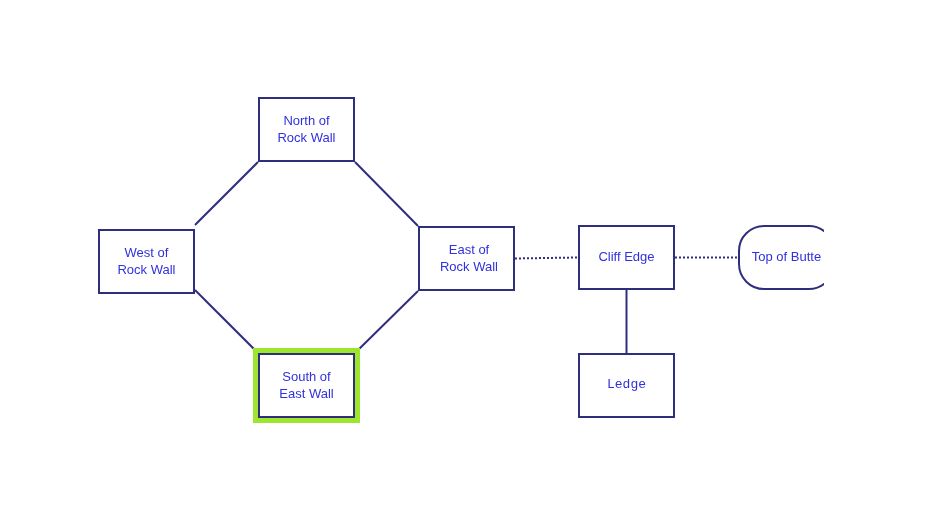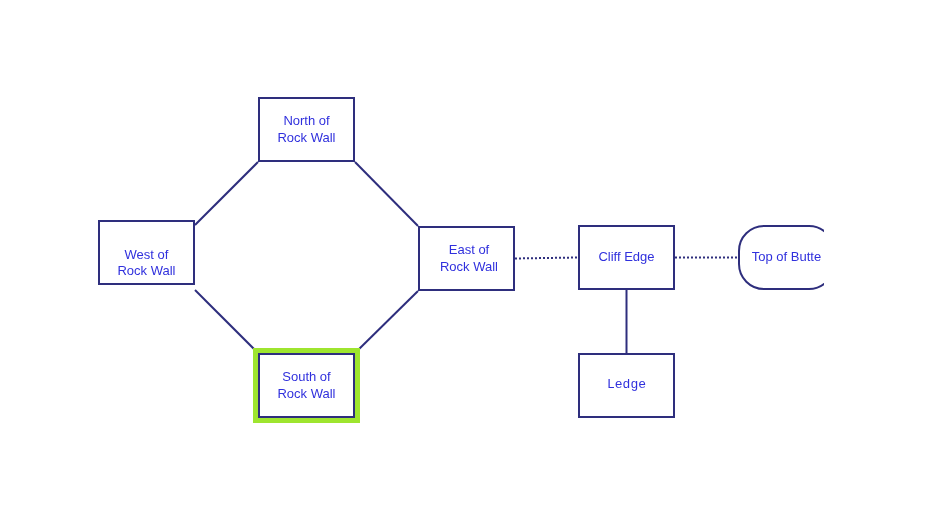--- a/index.html
+++ b/index.html
@@ -62,28 +62,28 @@
       <line x1="195" y1="290" x2="258" y2="353" stroke="#2e2e7d" stroke-width="2"></line>
       <line x1="418" y1="291" x2="355" y2="353" stroke="#2e2e7d" stroke-width="2"></line>
       <line x1="515" y1="258.5" x2="578" y2="257.5" stroke="#2e2e7d" stroke-width="2" stroke-dasharray="2,2"></line>
       <line x1="675" y1="257.5" x2="738" y2="257.5" stroke="#2e2e7d" stroke-width="2" stroke-dasharray="2,2"></line>
       <line x1="626.5" y1="290" x2="626.5" y2="353" stroke="#2e2e7d" stroke-width="2"></line>
     </svg>
   <div id="nodes">
       <div class="node" style="left: 258px; top: 97px; width: 97px; height: 65px;">
         <span class="label">North of Rock Wall</span>
       </div>
-      <div class="node" style="left: 98px; top: 220px; width: 97px; height: 65px; align-items: flex-end;">
+      <div class="node" style="left: 98px; top: 229px; width: 97px; height: 65px;">
         <span class="label">West of Rock Wall</span>
       </div>
       <div class="node" style="left: 418px; top: 226px; width: 97px; height: 65px; padding-left: 13px;">
         <span class="label">East of Rock Wall</span>
       </div>
       <div class="node highlighted" style="left: 258px; top: 353px; width: 97px; height: 65px;">
-        <span class="label">South of Rock Wall</span>
+        <span class="label">South of East Wall</span>
       </div>
       <div class="node" style="left: 578px; top: 225px; width: 97px; height: 65px;">
         <span class="label">Cliff Edge</span>
       </div>
       <div class="node" style="left: 738px; top: 225px; width: 97px; height: 65px; border-radius: 26px;">
         <span class="label">Top of Butte</span>
       </div>
       <div class="node" style="left: 578px; top: 353px; width: 97px; height: 65px; font-family: Liberation Mono, monospace;">
         <span class="label">Ledge</span>
       </div>

